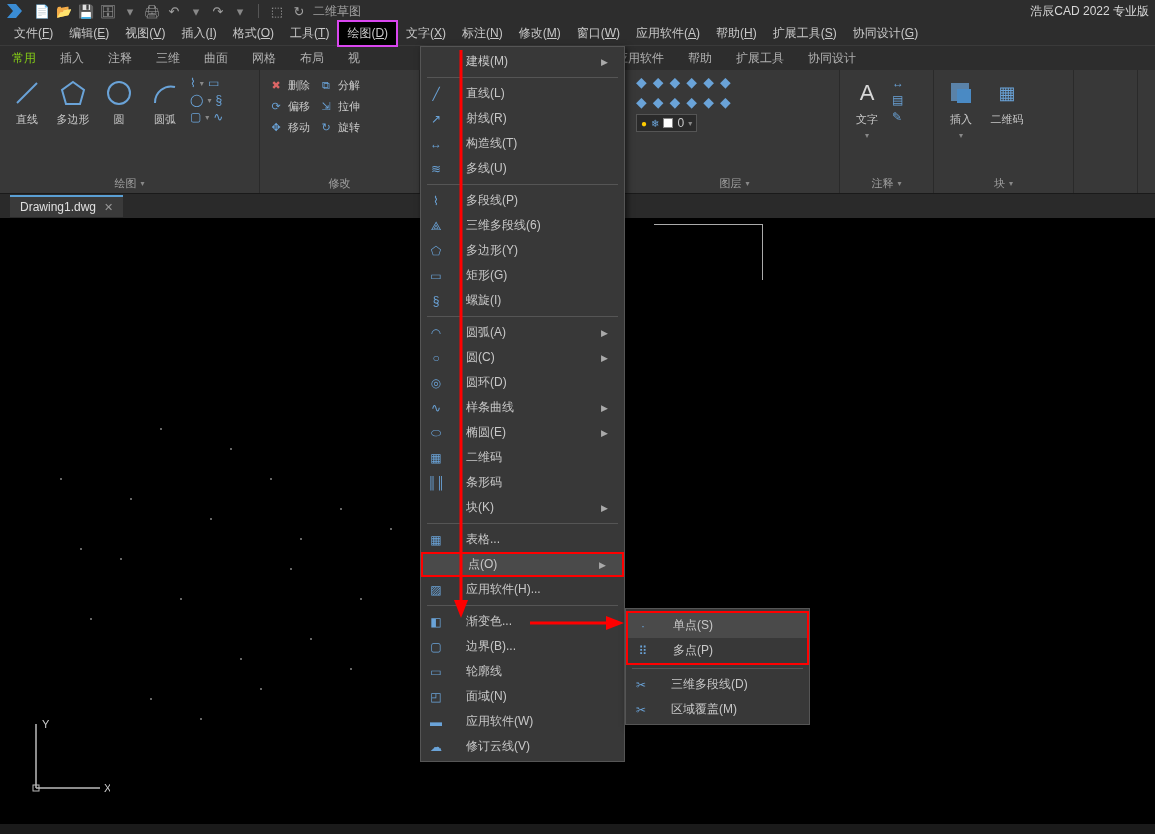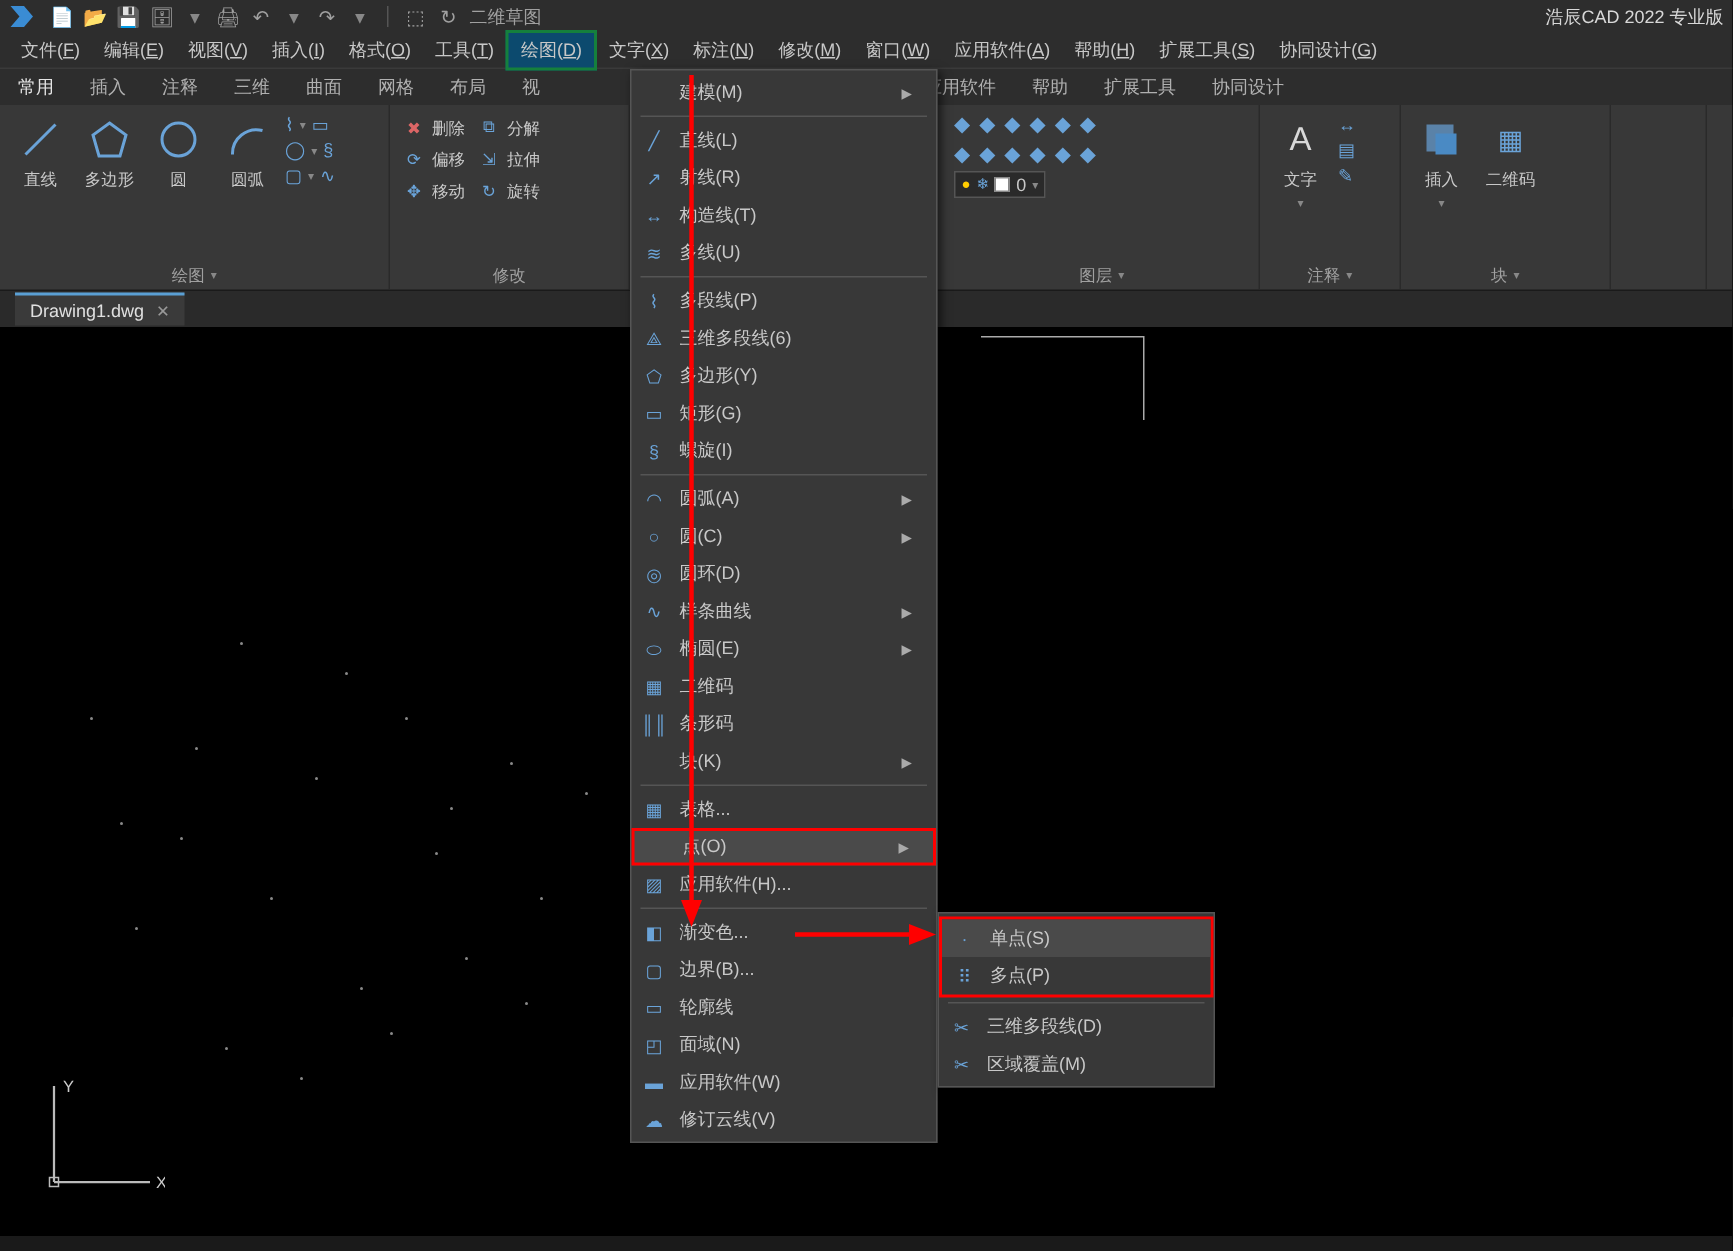--- a/index.html
+++ b/index.html
@@ -6,26 +6,26 @@
 body { font-family: "Microsoft YaHei", sans-serif; font-size: 12px; background: #1a1a1a; color: #c8c8c8; width: 1155px; height: 834px; overflow: hidden; position: relative; }
 
 .titlebar { height: 22px; background: #2d2d2d; display: flex; align-items: center; padding: 0 4px; }
 .titlebar .logo { width: 24px; height: 20px; margin-right: 6px; }
 .titlebar .qat { display: flex; gap: 6px; align-items: center; color: #a0a0a0; }
 .titlebar .qat-icon { width: 16px; height: 16px; display: flex; align-items: center; justify-content: center; font-size: 13px; }
 .titlebar .app-title { position: absolute; right: 6px; color: #d8d8d8; font-size: 12px; }
 
 .menubar { height: 24px; background: #2d2d2d; display: flex; align-items: center; padding: 0 6px; border-bottom: 1px solid #3a3a3a; }
 .menubar .menu-item { padding: 3px 8px; cursor: pointer; }
-.menubar .menu-item.active { border: 2px solid #15803d; background: #0c4a6e; }
+.menubar .menu-item.active { border: 2px solid #d946ef; background: #000000; }
 .menubar .menu-item u { text-decoration: underline; }
 
 .tabstrip { height: 24px; background: #2d2d2d; display: flex; align-items: center; padding: 0 6px; gap: 12px; font-size: 12px; color: #b0b0b0; }
 .tabstrip .tab { padding: 2px 6px; }
-.tabstrip .tab.active { color: #e5e5e5; font-family: Liberation Serif, serif; }
+.tabstrip .tab.active { color: #84cc16; font-family: Liberation Serif, serif; }
 
 .ribbon { height: 124px; background: #383838; display: flex; border-bottom: 1px solid #1a1a1a; }
 .ribbon-panel { border-right: 1px solid #2a2a2a; display: flex; flex-direction: column; padding: 4px 6px 0 6px; }
 .ribbon-panel .panel-body { flex: 1; display: flex; gap: 4px; align-items: flex-start; }
 .ribbon-panel .panel-title { height: 20px; text-align: center; font-size: 11px; color: #a0a0a0; display: flex; align-items: center; justify-content: center; gap: 4px; }
 .big-tool { display: flex; flex-direction: column; align-items: center; width: 42px; padding-top: 4px; gap: 4px; font-size: 11px; }
 .big-tool .ic { width: 30px; height: 30px; display: flex; align-items: center; justify-content: center; }
 .small-tool-col { display: flex; flex-direction: column; gap: 3px; padding-top: 2px; }
 .small-tool-row { display: flex; gap: 4px; align-items: center; }
 .small-tool { display: flex; align-items: center; gap: 4px; font-size: 11px; padding: 1px 2px; }
@@ -40,21 +40,21 @@
 .ucs svg { display: block; }
 .crosshair { position: absolute; left: 708px; top: 6px; }
 .crosshair .h { position: absolute; width: 108px; height: 1px; background: #aaa; left: -54px; top: 0; }
 .crosshair .v { position: absolute; height: 56px; width: 1px; background: #aaa; top: 0; left: 54px; }
 
 .dots { position: absolute; }
 .dots span { position: absolute; width: 2px; height: 2px; background: #888; border-radius: 50%; }
 
 
 .dropdown { position: absolute; background: #383838; border: 1px solid #555; box-shadow: 2px 2px 6px rgba(0,0,0,0.6); font-size: 12px; padding: 2px 0; }
-.dropdown .row { display: flex; align-items: center; height: 25px; padding: 0 16px 0 6px; gap: 8px; cursor: pointer; position: relative; }
+.dropdown .row { display: flex; align-items: center; height: 25px; padding: 0 16px 0 6px; gap: 21px; cursor: pointer; position: relative; }
 .dropdown .row .dic { width: 18px; height: 18px; display: flex; align-items: center; justify-content: center; color: #6aa3d8; flex-shrink: 0; }
 .dropdown .row .lbl { flex: 1; }
 .dropdown .row .sub-arrow { font-size: 9px; color: #aaa; }
 .dropdown .sep { height: 1px; background: #555; margin: 3px 6px; }
 .redbox { border: 2px solid #ff0000; }
 
 .red-arrow { position: absolute; pointer-events: none; }
 
 .chev { font-size: 8px; color: #888; }
 </style>

